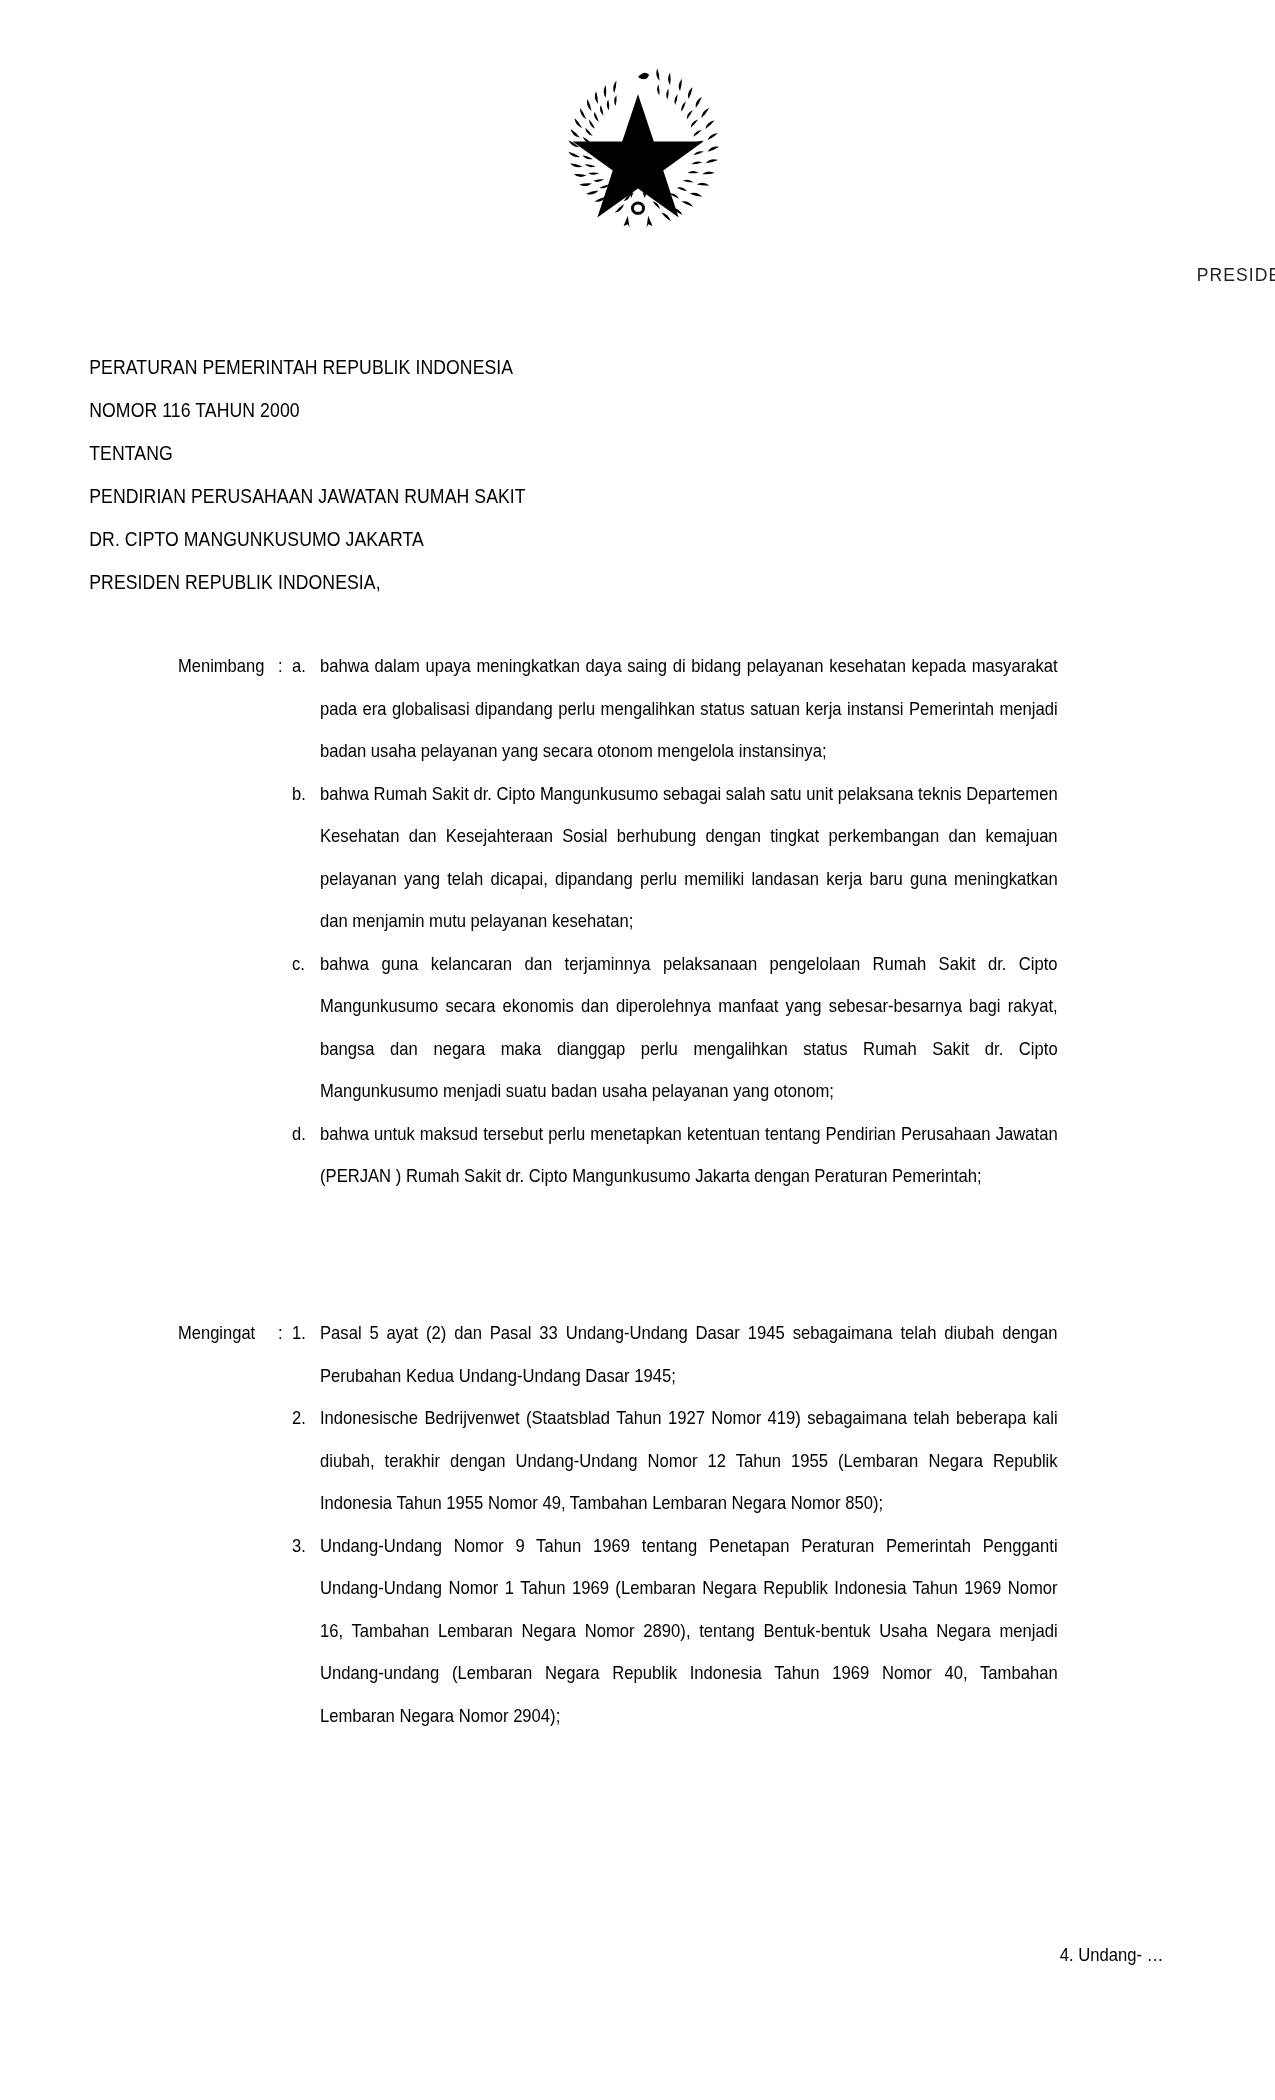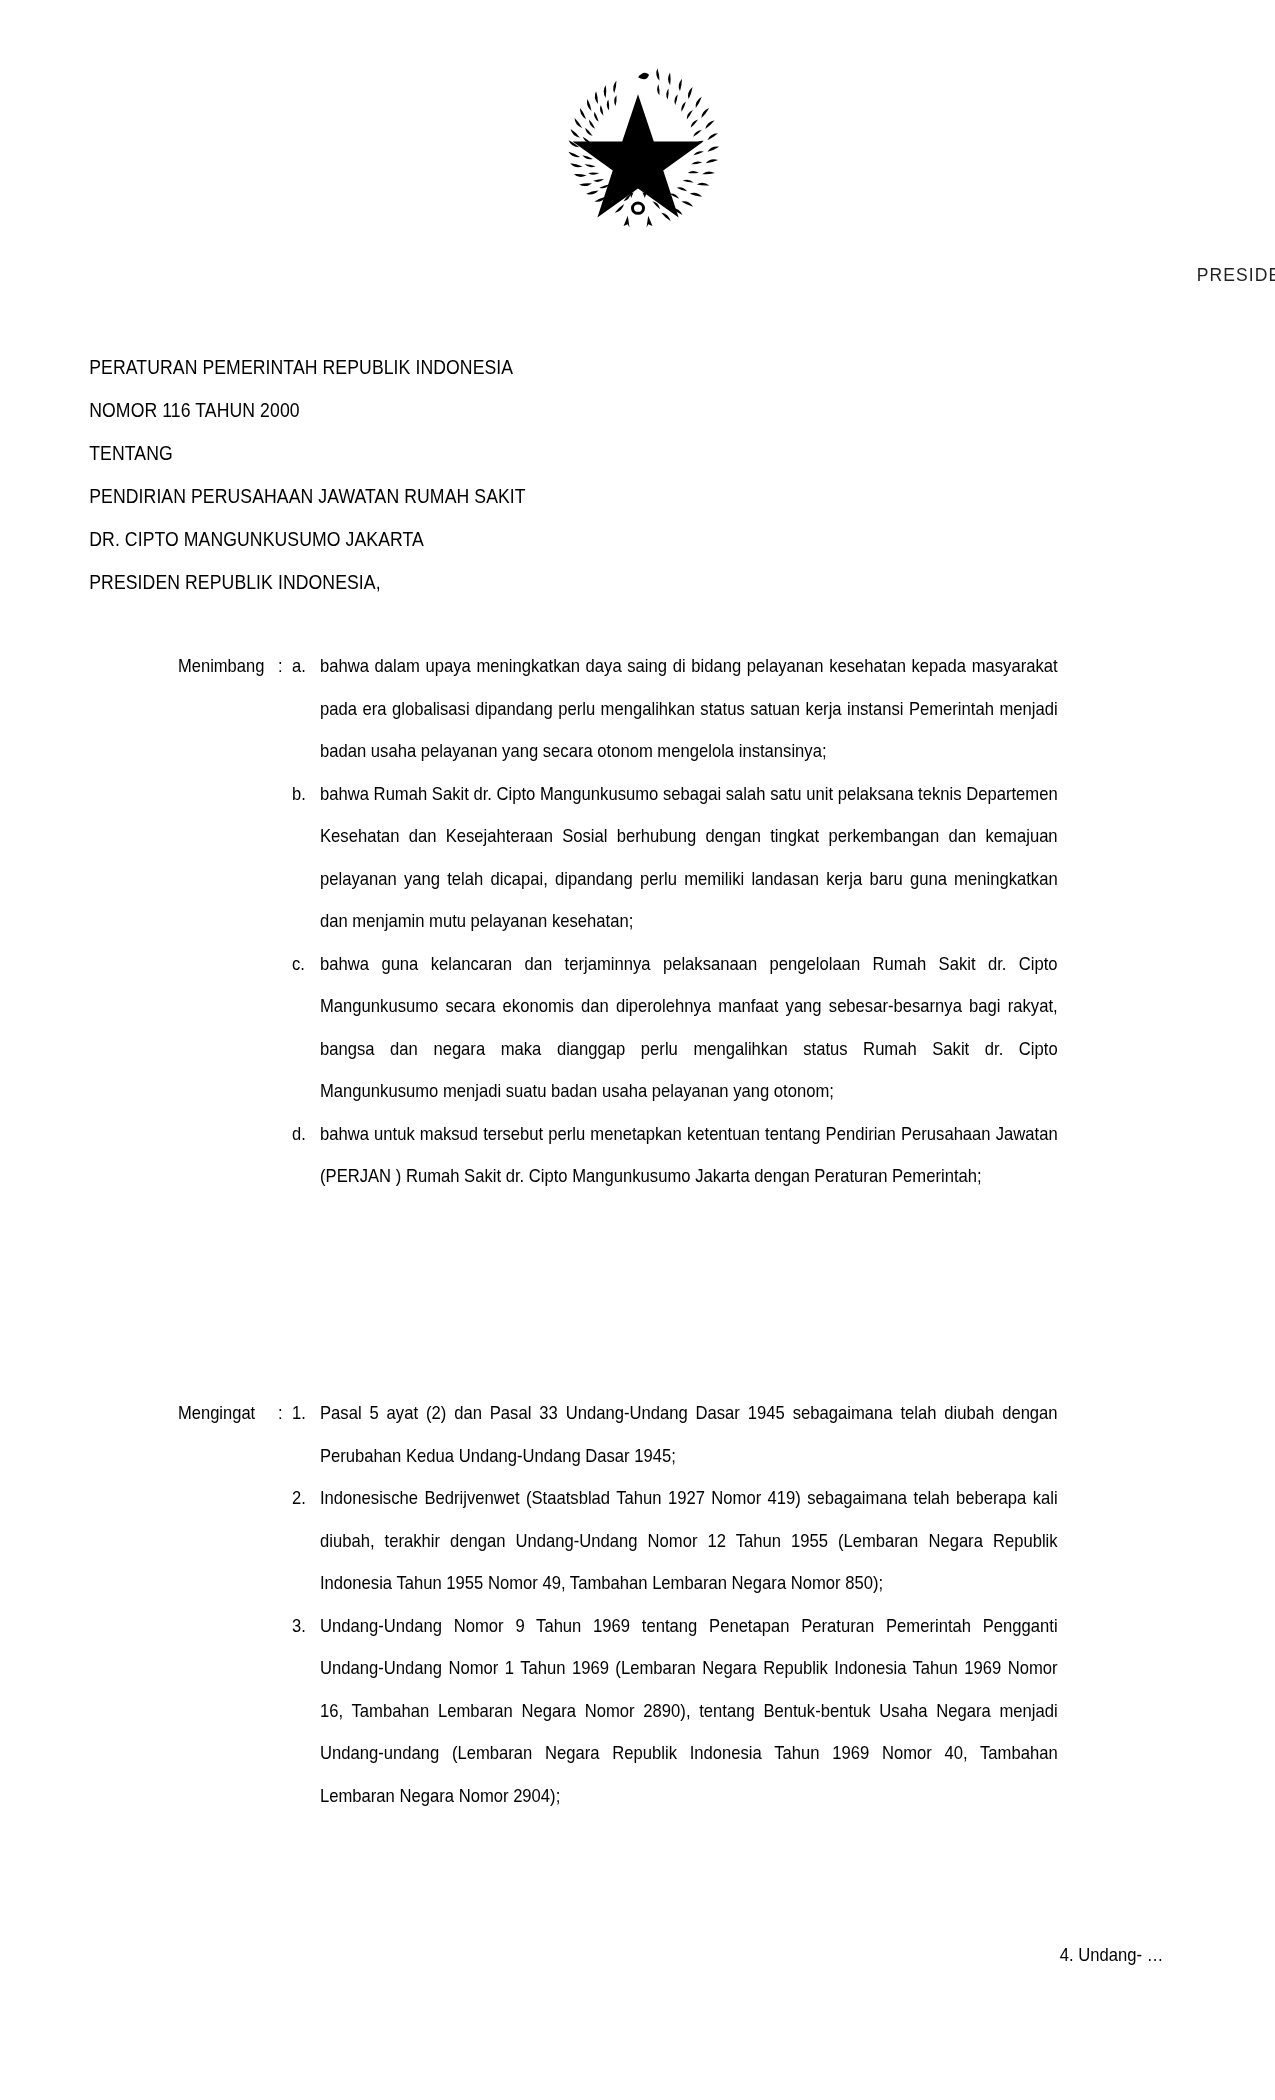--- a/index.html
+++ b/index.html
@@ -72,21 +72,21 @@
     white-space: nowrap;
   }
 
   
   .body-block {
     position: absolute;
     left: 0;
     width: 1275px;
   }
   #menimbang-block { top: 645px; }
-  #mengingat-block { top: 1392px; }
+  #mengingat-block { top: 1312px; }
 
   .clause-row {
     display: flex;
     align-items: flex-start;
     width: 1275px;
   }
   .clause-label {
     width: 100px;
     margin-left: 178px;
     flex: 0 0 100px;

